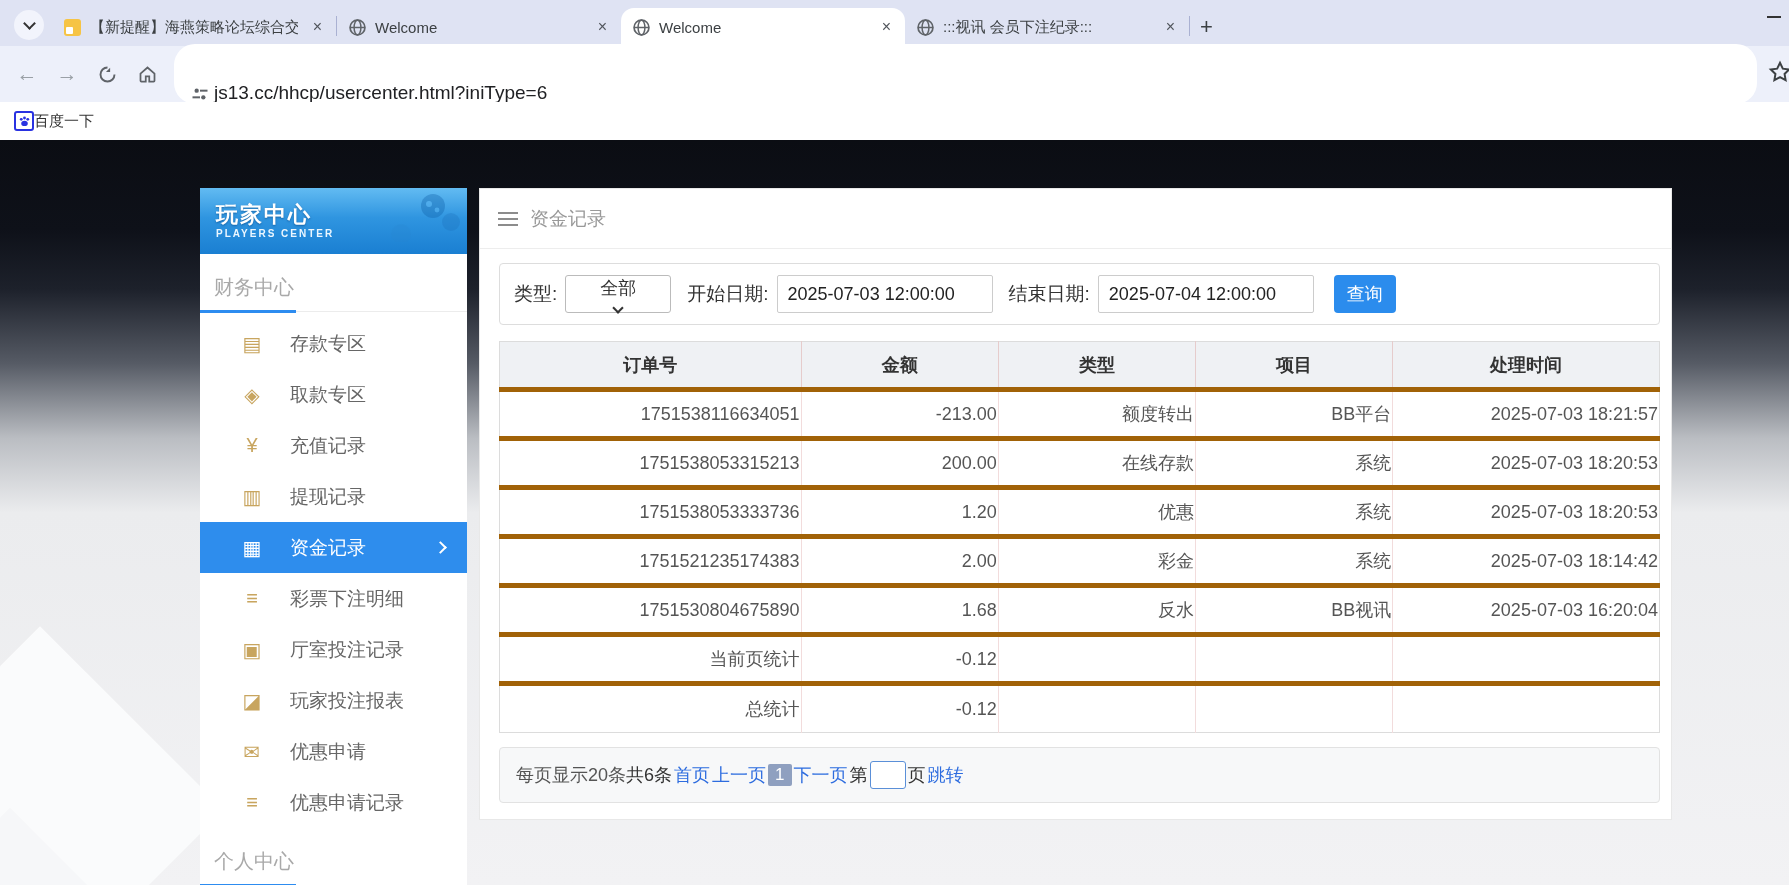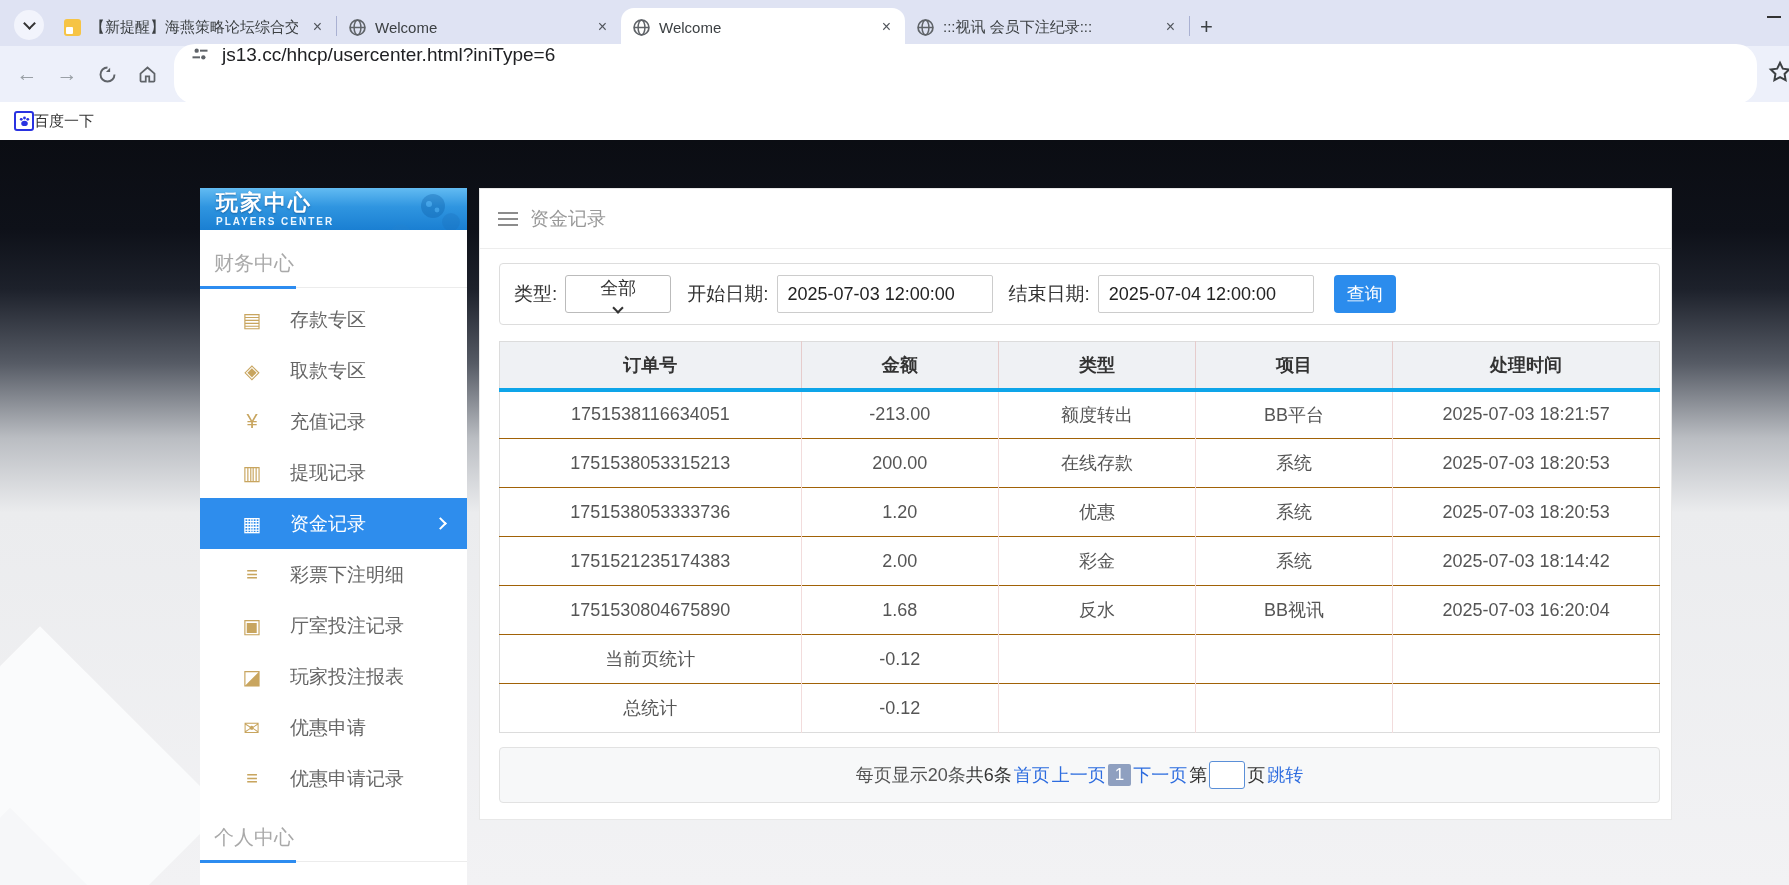--- a/index.html
+++ b/index.html
@@ -25,42 +25,42 @@
   .fav-forum:after{content:"";position:absolute;left:2px;bottom:2px;width:7px;height:7px;
                    background:#fff;border-radius:1px;}
   .newtab-btn{font-size:22px;color:#3c4043;margin:0 0 8px 10px;line-height:1;}
   .win-min{position:absolute;right:8px;top:16px;width:14px;height:2px;background:#333;}
 
   .toolbar{position:absolute;left:0;top:46px;width:100%;height:56px;background:#edf0fa;
            display:flex;align-items:center;padding:0 10px;gap:6px;}
   .nav-ic{width:34px;height:34px;display:flex;align-items:center;justify-content:center;
           font-size:21px;color:#5f6368;flex:0 0 auto;}
   .nav-ic.dim{color:#9aa0a6;}
-  .omnibox{flex:1;height:60px;background:#fff;border-radius:21px;display:flex;align-items:flex-start;
-           gap:12px;padding:0 16px;margin:0 4px;}
+  .omnibox{flex:1;height:60px;background:#fff;border-radius:21px;display:flex;align-items:flex-end;
+           gap:4px;padding:0 16px;margin:0 4px;}
   .url-text{font-size:19px;color:#202124;}
   .star{flex:0 0 auto;margin-right:-14px;color:#444;}
 
   .bookmarkbar{position:absolute;left:0;top:102px;width:100%;height:38px;background:#fff;
                display:flex;align-items:center;padding-left:14px;font-size:15px;color:#333;}
   .baidu-ic{width:20px;height:20px;border:2px solid #2932e1;border-radius:3px;display:flex;
             align-items:center;justify-content:center;}
 
   
   .pagebg{position:absolute;left:0;top:140px;width:100%;height:745px;
           background:linear-gradient(180deg,#0b0d13 0%,#0e1119 12%,#1d212b 20%,#565b65 30%,
                      #babdc2 40%,#ebecee 50%,#f2f2f4 100%);}
   .tri{position:absolute;background:#fafbfc;transform:rotate(45deg);}
   .tri1{left:-90px;top:540px;width:260px;height:260px;}
   .tri2{left:-140px;top:730px;width:300px;height:300px;background:#f6f7f9;}
 
   
   .sidebar{position:absolute;left:200px;top:188px;width:267px;height:697px;background:#fff;
            overflow:hidden;}
-  .banner{height:42px;background:linear-gradient(180deg,#62bbf2 0%,#2f95e0 45%,#1a7fd2 100%);
+  .banner{height:66px;background:linear-gradient(180deg,#62bbf2 0%,#2f95e0 45%,#1a7fd2 100%);
           position:relative;display:flex;flex-direction:column;justify-content:center;
           padding-left:16px;overflow:hidden;}
   .banner-title{color:#fff;font-size:22px;font-weight:bold;letter-spacing:2px;
                 text-shadow:0 1px 2px rgba(0,60,120,.55);line-height:1.1;}
   .banner-sub{color:#eaf6ff;font-size:10px;letter-spacing:2px;font-weight:bold;}
   .banner-decor{position:absolute;right:6px;top:4px;opacity:.35;}
   .side-section{position:relative;color:#a9a9a9;font-size:20px;padding:20px 0 10px 14px;
                 border-bottom:1px solid #ececec;margin:0 0 6px 0;}
   .side-section:after{content:"";position:absolute;left:0;bottom:-2px;width:96px;height:3px;
                       background:#2d8cf0;}
@@ -87,29 +87,29 @@
   .sel .chev{width:8px;height:8px;border-right:2px solid #333;border-bottom:2px solid #333;
              transform:rotate(45deg);margin-top:-3px;}
   .date-input{width:216px;height:38px;border:1px solid #ccc;border-radius:2px;font-size:18px;
               padding:0 10px;color:#222;font-family:inherit;}
   .lbl{margin-left:8px;}
   .btn-search{width:62px;height:38px;background:#2b8ced;border:none;border-radius:4px;
               color:#fff;font-size:18px;margin-left:12px;font-family:inherit;}
 
   table.grid{width:100%;border-collapse:collapse;border:1px solid #dcdcdc;table-layout:fixed;}
   .grid th{background:#eff1f4;height:48px;font-size:18px;color:#333;font-weight:bold;
-           border-bottom:4px solid #0ea5e9;border-left:1px solid #e6cccc;}
-  .grid td{height:49px;text-align:center;font-size:18px;color:#555;
-           border-top:1px solid #a16207;border-left:1px solid #f2dcdc;}
+           border-bottom:2px solid #0ea5e9;border-left:1px solid #e6cccc;}
+  .grid td{height:49px;text-align:right;font-size:18px;color:#555;
+           border-top:5px solid #a16207;border-left:1px solid #f2dcdc;}
   .grid th:first-child,.grid td:first-child{border-left:none;}
   .col-order{width:26%;}.col-amt{width:17%;}.col-type{width:17%;}.col-proj{width:17%;}
   .col-time{width:23%;}
 
   .pager{margin-top:14px;border:1px solid #e2e2e2;background:#f7f8f9;border-radius:4px;
-         height:56px;display:flex;align-items:center;justify-content:center;
+         height:56px;display:flex;align-items:center;justify-content:flex-start;
          padding:0 16px;font-size:18px;color:#555;}
   .pager-right{display:flex;align-items:center;gap:2px;color:#333;}
   .plink{color:#2d6cdf;}
   .pcur{background:#8fa0c0;color:#fff;padding:1px 7px;border-radius:2px;font-size:17px;}
   .jump-input{width:36px;height:28px;border:1px solid #5a8fd8;border-radius:3px;}
 </style>
 </head>
 <body>
 
 <div class="stage">

